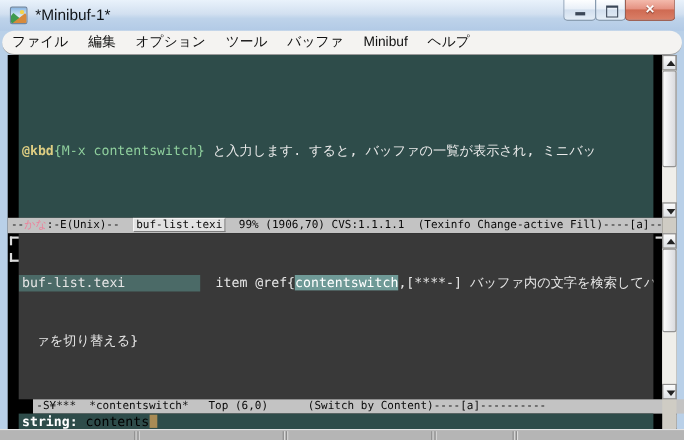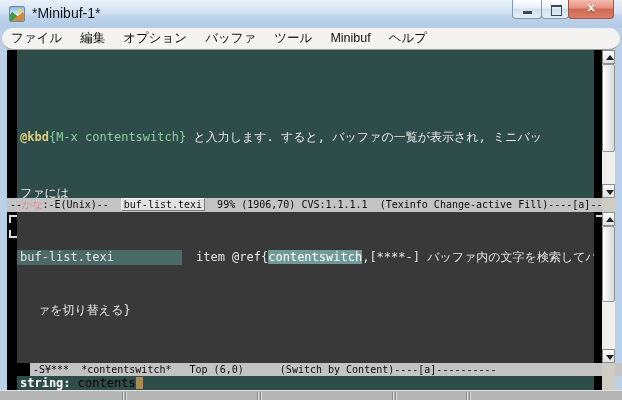--- a/index.html
+++ b/index.html
@@ -47,21 +47,21 @@
   .ml1{top:148px;}
   .ml2{top:313px;height:13px;line-height:13px;margin-left:23px;}
   .c-kana{color:#ee7f9a;}
   .ml-bufid{background:#e2e2e2;padding:0 2px;border:1px solid;border-color:#f6f6f6 #7d7d7d #7d7d7d #f6f6f6;}
   
   .listwin{position:absolute;left:10px;top:162px;width:577px;height:151px;background:#393939;overflow:hidden;}
   .lrow{position:relative;height:14.5px;line-height:14.5px;font-size:12px;color:#e6e6e6;}
   .lname{position:absolute;left:0;top:0;width:165px;height:100%;background:#4b6a67;padding-left:3px;box-sizing:border-box;overflow:hidden;}
   .lcontent{position:absolute;left:179px;top:0;height:100%;}
   .match{background:#6f9a97;color:#ffffff;}
-  .wraprow{padding-left:3px;margin-left:18px;}
+  .wraprow{padding-left:16px;}
   
   .fringe-marker{position:absolute;width:6px;height:6px;}
   .fm-a{left:2px;top:165px;border-top:2px solid #dcdcdc;border-left:2px solid #dcdcdc;}
   .fm-b{left:2px;top:180px;border-bottom:2px solid #dcdcdc;border-left:2px solid #dcdcdc;}
   .fm-c{left:589px;top:165px;border-top:2px solid #dcdcdc;border-right:2px solid #dcdcdc;}
   
   .minibuf{position:absolute;left:10px;top:326px;width:577px;height:14px;background:#2e4c4a;
     font-size:12px;line-height:14px;padding-left:3px;box-sizing:border-box;}
   .mb-widget{position:absolute;left:596px;top:327px;width:12px;height:12px;background:#fbfbfb;border:1px solid #6e6e6e;box-sizing:border-box;}
   .mb-widget i{position:absolute;left:2px;right:2px;height:1px;background:#4a4a4a;}
@@ -99,32 +99,31 @@
       <div class="winbtn close">
         <div class="glyph-close">×</div>
       </div>
     </div>
   </div>
 
   <div class="menubar">
     <div class="menu-item">ファイル</div>
     <div class="menu-item">編集</div>
     <div class="menu-item">オプション</div>
+    <div class="menu-item">ツール</div>
     <div class="menu-item">バッファ</div>
-    <div class="menu-item">ツール</div>
     <div class="menu-item">Minibuf</div>
     <div class="menu-item">ヘルプ</div>
   </div>
 
   <div class="emacs">
 
     <div class="upperwin mono">
       <div class="pad"></div>
       <div class="uline"><span class="c-kbd">@kbd</span><span class="c-arg">{M-x contentswitch}</span><span> と入力します. すると, バッファの一覧が表示され, ミニバッ</span></div>
-      <div class="uline">ファには</div>
       
       
       
       
       
       
     </div>
 
     <div class="modeline ml1 mono"><span>--</span><span class="c-kana">かな</span><span>:-E(Unix)--  </span><span class="ml-bufid">buf-list.texi</span><span>  99% (1906,70) CVS:1.1.1.1  (Texinfo Change-active Fill)----[a]---</span></div>
 

